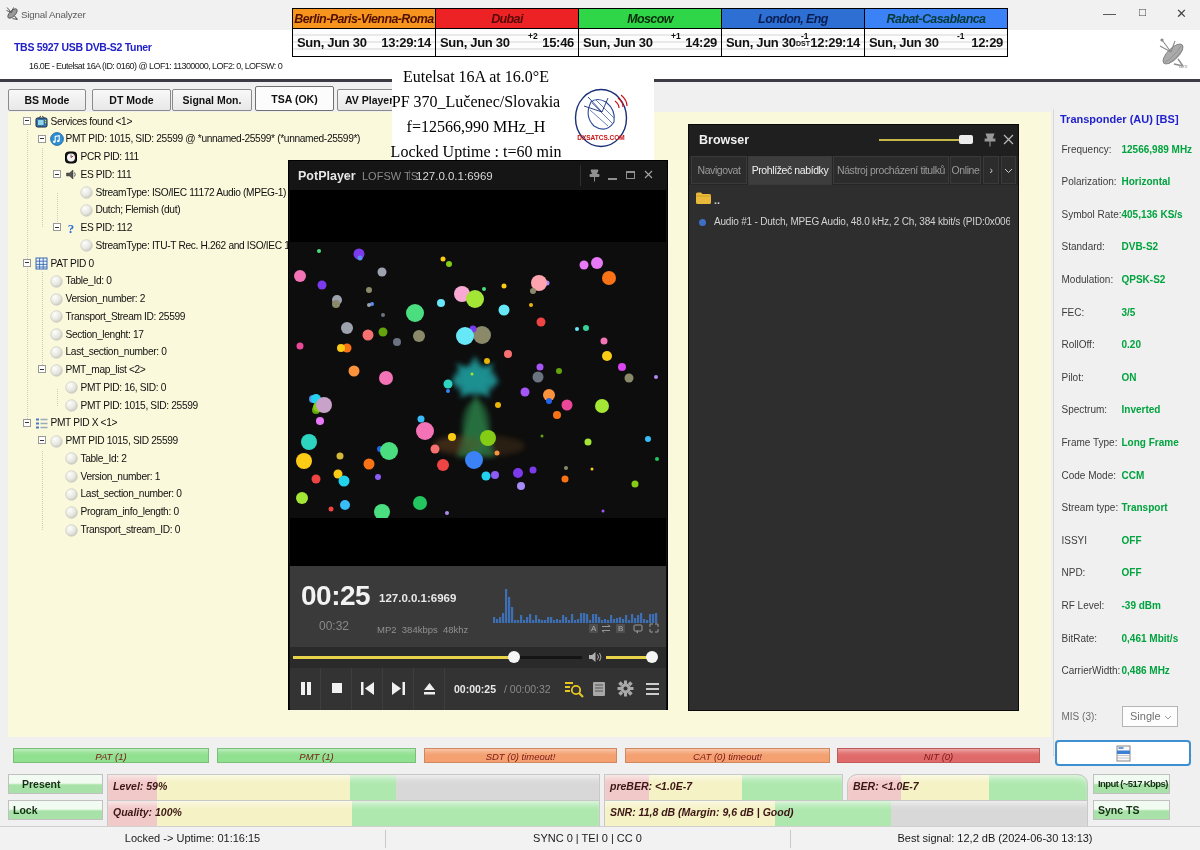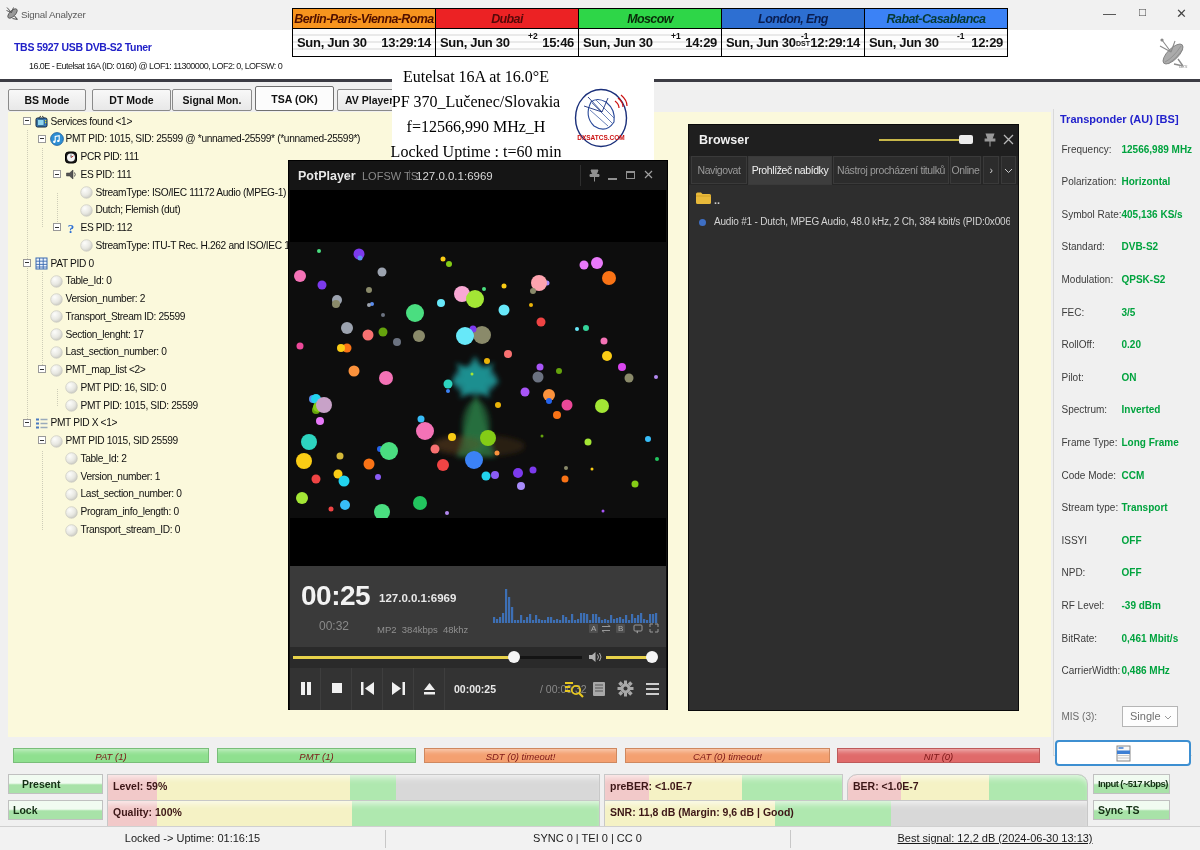--- a/index.html
+++ b/index.html
@@ -73,21 +73,21 @@
 #misrow{position:absolute;left:0;top:597px;width:100%;}
 #misbox{position:absolute;left:68px;top:0;width:56px;height:21px;background:#fdfdfd;border:1px solid #b5b5b5;
  font-size:11px;color:#707070;line-height:19px;padding-left:7px;}
 
 .statbar{position:absolute;top:748px;height:15px;text-align:center;font-size:9.5px;font-style:italic;
  color:#7c1717;line-height:15px;border:1px solid rgba(0,0,0,0.15);box-shadow:inset 0 6px 5px -4px rgba(255,255,255,0.5);}
 #bluebtn{position:absolute;left:1055px;top:740px;width:136px;height:26px;background:#fff;
  border:2px solid #3d8fd1;border-radius:4px;}
 .sigbox{position:absolute;height:20px;background:linear-gradient(180deg,#f1fbf1 0 45%,#a8e2a8 55% 100%);
  border:1px solid #c0c0c0;font-size:10.5px;font-weight:bold;color:#143014;line-height:18px;padding-left:4px;white-space:nowrap;overflow:hidden;}
-.sigbar{position:absolute;height:36px;border:1px solid #c8c8c8;font-size:10.5px;font-weight:bold;color:#3c1616;line-height:18px;box-shadow:inset 0 7px 6px -4px rgba(255,255,255,0.65);}
+.sigbar{position:absolute;height:36px;border:1px solid #c8c8c8;font-size:10.5px;font-weight:bold;color:#3c1616;line-height:18px;box-shadow:inset 0 7px 6px -4px rgba(255,255,255,0.65);font-style:italic;}
 .sigbar span{position:absolute;left:5px;top:2px;}
 #statusbar{position:absolute;left:0;top:826px;width:1200px;height:24px;background:#f2f2f2;border-top:1px solid #d0d0d0;}
 .sbtext{position:absolute;top:5px;font-size:11px;color:#1a1a1a;text-align:center;}
 .sbsep{position:absolute;top:3px;width:1px;height:18px;background:#c8c8c8;}
 </style></head><body>
 <svg width="0" height="0" style="position:absolute">
     <defs>
 <radialGradient id="gb" cx="35%" cy="30%" r="75%">
         <stop offset="0%" stop-color="#fdfdfb"></stop>
         <stop offset="60%" stop-color="#e8e8e2"></stop>
@@ -625,21 +625,21 @@
           <path d="M0 0 L9 6.5 L0 13 Z" fill="#f0f0f0"></path>
         </svg>
       </div>
  <div class="pbtn" style="left:124px;width:31px;">
         <svg class="abs" style="left:9px;top:14px" width="13" height="13">
           <path d="M6.5 1 L12 8 L1 8 Z" fill="#f0f0f0"></path>
           <rect x="1" y="10" width="11" height="2.5" fill="#f0f0f0"></rect>
         </svg>
       </div>
  <span class="abs" style="left:164px;top:15px;font-size:10.5px;font-weight:bold;color:#e8e8e8;">00:00:25</span>
- <span class="abs" style="left:214px;top:15px;font-size:10.5px;color:#8a8a8a;margin-left:36px;">/ 00:00:32</span>
+ <span class="abs" style="left:214px;top:15px;font-size:10.5px;color:#8a8a8a;">/ 00:00:32</span>
  <svg class="abs" style="left:274px;top:13px" width="20" height="17" viewBox="0 0 20 17">
         <path d="M1 2 h8 M1 6 h5 M1 10 h5" stroke="#e8c820" stroke-width="1.8"></path>
         <circle cx="12" cy="9" r="4.2" fill="none" stroke="#e8c820" stroke-width="1.8"></circle>
         <path d="M15 12 L19 16" stroke="#e8c820" stroke-width="2.2"></path>
       </svg>
  <svg class="abs" style="left:302px;top:13px" width="14" height="16" viewBox="0 0 14 16">
         <rect x="1" y="1" width="12" height="14" rx="1" fill="#a8a8a8"></rect>
         <path d="M3 4 h8 M3 7 h8 M3 10 h8" stroke="#555"></path>
       </svg>
  <svg class="abs" style="left:327px;top:12px" width="17" height="17" viewBox="0 0 17 17">
@@ -799,16 +799,16 @@
     <span>Quality: 100%</span>
   </div>
 <div class="sigbar" style="left:604px;top:800px;width:484px;background:linear-gradient(90deg,#f5f2c5 0 170px,#afe8af 170px 286px,#d8d8d8 286px 100%);">
     <span>SNR: 11,8 dB (Margin: 9,6 dB | Good)</span>
   </div>
 <div class="sigbox" style="left:1093px;top:800px;width:77px;">Sync TS</div>
 
 <div id="statusbar">
  <div class="sbtext" style="left:0;width:385px;">Locked -&gt; Uptime: 01:16:15</div>
  <div class="sbtext" style="left:385px;width:405px;">SYNC 0 | TEI 0 | CC 0</div>
- <div class="sbtext" style="left:790px;width:410px;text-decoration:underline;">Best signal: 12,2 dB (2024-06-30 13:13)</div>
+ <div class="sbtext" style="left:790px;width:410px;">Best signal: 12,2 dB (2024-06-30 13:13)</div>
  <div class="sbsep" style="left:385px;"></div>
  <div class="sbsep" style="left:790px;"></div>
 </div>
 
 </body></html>

